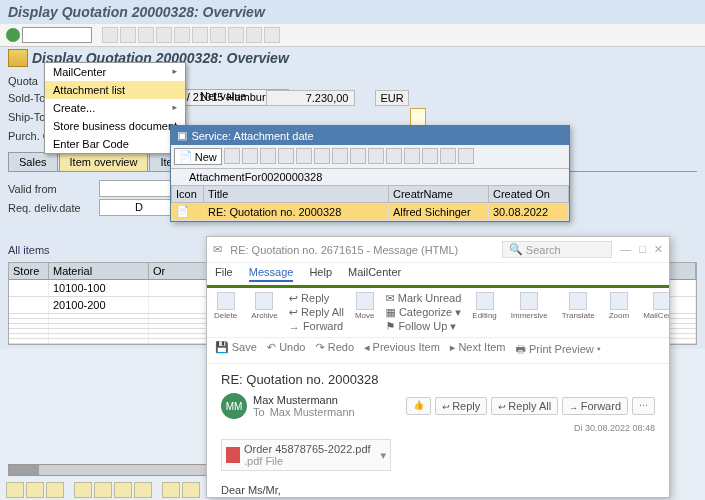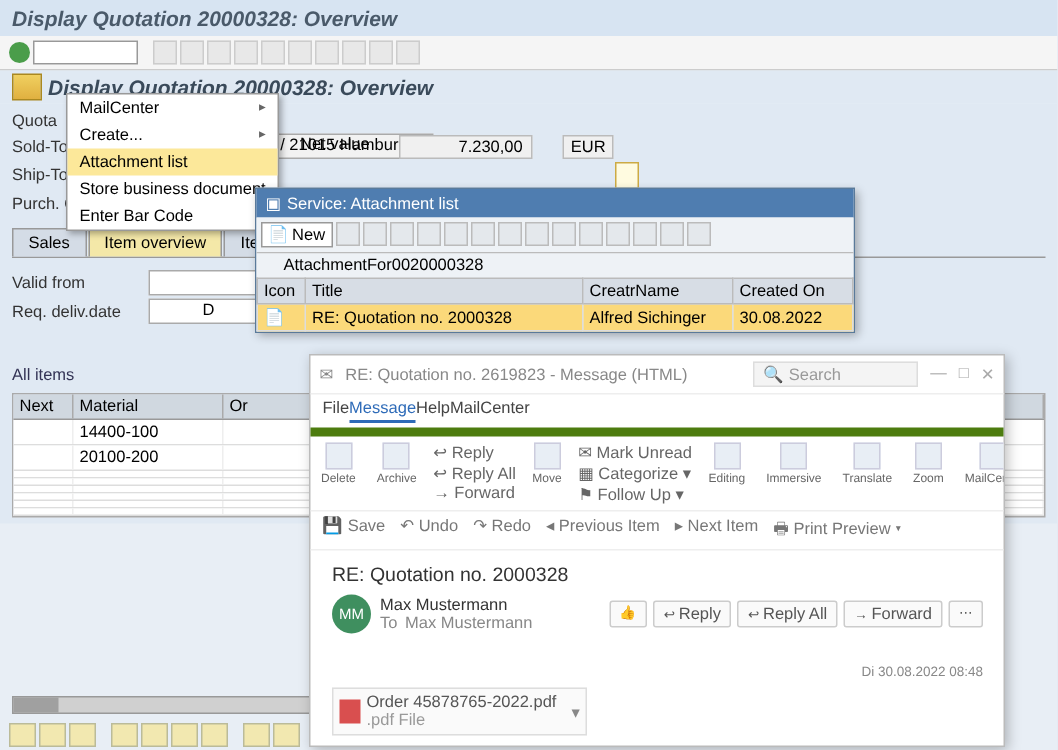--- a/index.html
+++ b/index.html
@@ -43,33 +43,33 @@
 .attwin .cap{padding:2px 18px;background:#eef2f6}
 .attwin table{width:100%;border-collapse:collapse}
 .attwin th{background:#d7dde5;text-align:left;padding:2px 4px;border:1px solid #bbb;font-weight:normal}
 .attwin td{padding:2px 4px;border:1px solid #ddd}
 .attwin tr.sel td{background:#fbd97a}
 
 .owin{position:absolute;left:206px;top:236px;width:464px;height:262px;background:#fff;border:1px solid #bbb;box-shadow:2px 2px 8px rgba(0,0,0,0.25);z-index:30;display:flex;flex-direction:column}
 .owin .ot{padding:4px 6px;display:flex;align-items:center;gap:8px;border-bottom:1px solid #eee;color:#888;font-size:10px}
 .owin .search{margin-left:auto;background:#f4f4f4;border:1px solid #ddd;padding:1px 6px;width:110px;display:flex;align-items:center;gap:3px;color:#999}
 .owin .wbtns{display:flex;gap:8px;color:#aaa}
-.owin .menu{padding:3px 8px;display:flex;gap:0;color:#444;border-bottom:6px solid #4d7c0f}
+.owin .menu{padding:3px 8px;display:flex;gap:16px;color:#444;border-bottom:3px solid #4d7c0f}
 .owin .menu .m{cursor:pointer}
 .owin .menu .m.act{color:#2e6bb8;border-bottom:2px solid #2e6bb8;padding-bottom:2px}
 .owin .ribbon{padding:4px;display:flex;gap:8px;border-bottom:1px solid #eee;align-items:flex-start;font-size:9px;color:#666;overflow:hidden}
 .rgrp{display:flex;flex-direction:column;align-items:center;gap:1px;padding:0 3px}
 .rgrp .ri{width:18px;height:18px;background:#e8eef5;border:1px solid #ccd}
 .rgrp .rl{font-size:8px;text-align:right;max-width:38px}
 .rcol{display:flex;flex-direction:column;gap:1px;font-size:8px;color:#666}
 .rcol div{white-space:nowrap}
 .owin .qat{padding:3px 8px;display:flex;gap:10px;border-bottom:1px solid #eee;font-size:9px;color:#777}
 .owin .body{padding:8px 14px;overflow:auto;flex:1}
 .owin .subj{font-size:13px;color:#333;margin-bottom:6px}
-.owin .from{display:flex;align-items:center;gap:6px;margin-bottom:20px}
+.owin .from{display:flex;align-items:center;gap:6px;margin-bottom:4px}
 .avatar{width:26px;height:26px;border-radius:50%;background:#3f8f5f;color:#fff;display:flex;align-items:center;justify-content:center;font-size:10px}
 .actions{margin-left:auto;display:flex;gap:4px}
 .actions .ab{border:1px solid #ccc;padding:2px 6px;font-size:9px;color:#555;background:#fafafa;border-radius:2px}
 .attach{display:inline-flex;align-items:center;gap:4px;border:1px solid #ddd;padding:3px 4px;margin:6px 0;font-size:9px;color:#555;background:#fafafa}
 .attach .fi{width:14px;height:16px;background:#d94f4f}
 .msgtext{font-size:10px;color:#444;line-height:1.5}
 .msgtext p{margin:5px 0}
 .netval{position:absolute;left:200px;top:90px;display:flex;gap:20px}
 .netval .v{background:#f0f0f0;border:1px solid #bbb;padding:1px 6px;width:89px;text-align:right}
 .netval .cur{background:#f0f0f0;border:1px solid #bbb;padding:1px 4px}
@@ -98,25 +98,25 @@
 
 <div class="header2">
   <span class="icon"></span>
   <span class="title">Display Quotation 20000328: Overview</span>
 </div>
 
 <div class="ctxmenu">
   <div class="mi arrow">
       <span>MailCenter</span>
     </div>
+  <div class="mi sel">
+      <span>Attachment list</span>
+    </div>
   <div class="mi arrow">
       <span>Create...</span>
-    </div>
-  <div class="mi sel">
-      <span>Attachment list</span>
     </div>
   <div class="mi">
       <span>Store business document</span>
     </div>
   <div class="mi">
       <span>Enter Bar Code</span>
     </div>
 </div>
 
 <div class="mainform">
@@ -150,27 +150,27 @@
     <div class="row">
         <span class="lbl">Req. deliv.date</span>
       <span class="fld" style="width:16px;text-align:center">D</span>
       <span class="fld" style="width:70px">03.08.202</span>
       </div>
   </div>
 
   <div style="margin-top:20px;color:#335">All items</div>
   <div class="grid">
     <div class="grid-hd">
-      <div class="c-item">Next</div>
+      <div class="c-item">Store</div>
       <div class="c-mat">Material</div>
       <div class="c-rest">Or</div>
     </div>
     <div class="grid-row">
         <div class="c-item"></div>
-        <div class="c-mat">14400-100</div>
+        <div class="c-mat">10100-100</div>
         <div class="c-rest"></div>
       </div>
     <div class="grid-row">
         <div class="c-item"></div>
         <div class="c-mat">20100-200</div>
         <div class="c-rest"></div>
       </div>
     <div class="grid-row">
         <div class="c-item"></div>
         <div class="c-mat"></div>
@@ -225,21 +225,21 @@
     <span class="b"></span>
     <span class="b"></span>
   <span style="width:6px"></span>
   <span class="b"></span>
     <span class="b"></span>
 </div>
 
 <div class="attwin">
   <div class="wt">
     <span>▣</span>
-    <span>Service: Attachment list</span>
+    <span>Service: Attachment date</span>
   </div>
   <div class="tb">
     <span class="newbtn">
         <span>📄</span>
         <span>New</span>
       </span>
     <span class="b"></span>
       <span class="b"></span>
       <span class="b"></span>
       <span class="b"></span>
@@ -269,21 +269,21 @@
       <td>Alfred Sichinger</td>
       <td>30.08.2022</td>
     </tr>
   </tbody>
     </table>
 </div>
 
 <div class="owin">
   <div class="ot">
     <span>✉</span>
-    <span>RE: Quotation no. 2619823 - Message (HTML)</span>
+    <span>RE: Quotation no. 2671615 - Message (HTML)</span>
     <span class="search">
         <span>🔍</span>
         <span>Search</span>
       </span>
     <span class="wbtns">
         <span>—</span>
         <span>□</span>
         <span>✕</span>
       </span>
   </div>

